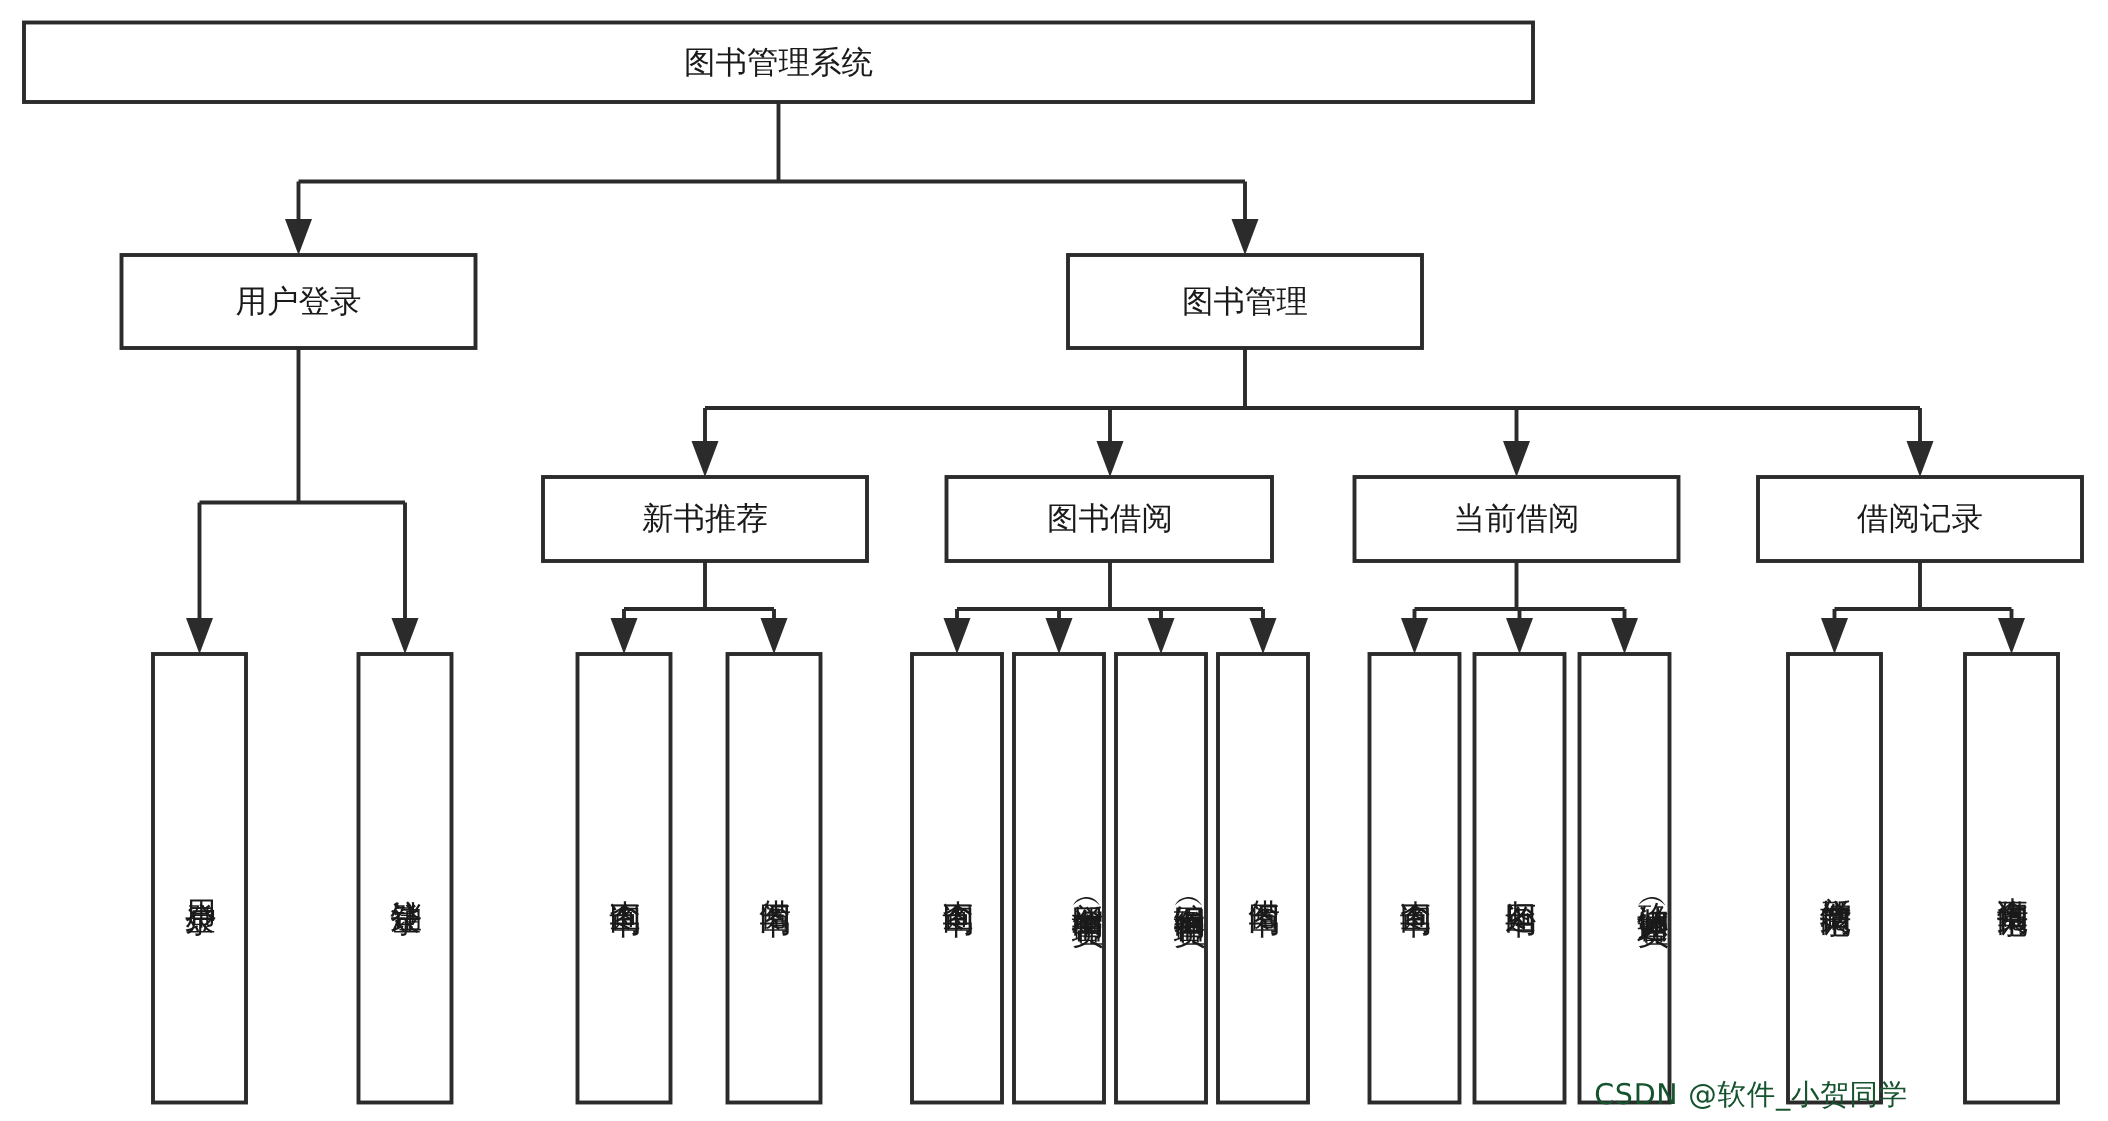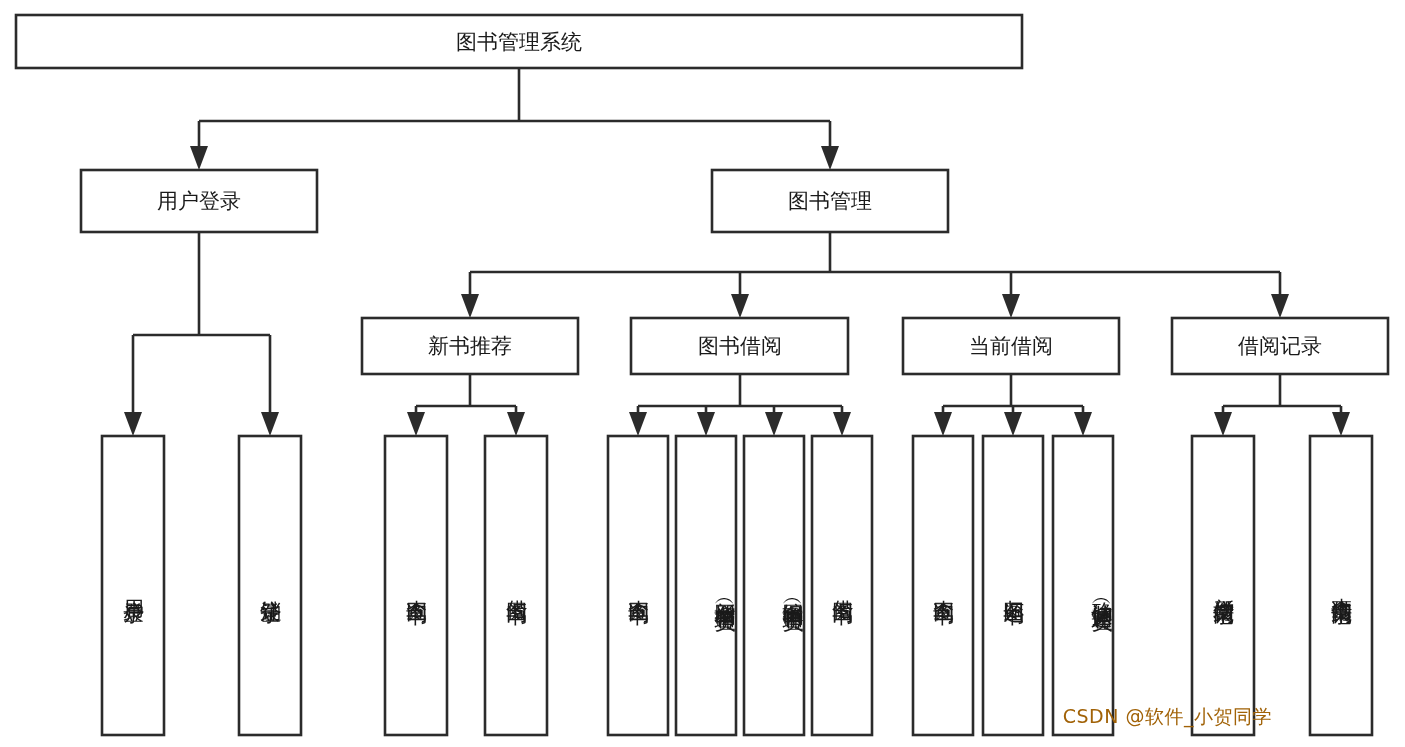--- a/index.html
+++ b/index.html
@@ -62,24 +62,24 @@
     white-space: nowrap;
     text-align: center;
     pointer-events: none;
     display: flex;
     align-items: center;
     justify-content: center;
   }
   .watermark {
     position: absolute;
     right: 8px;
-    bottom: 17px;
+    bottom: 4px;
     font-family: "DejaVu Sans", "Liberation Sans", sans-serif;
     font-size: 19px;
-    color: #a16207;
+    color: #14532d;
     letter-spacing: 0.5px;
     white-space: nowrap;
   }
 </style>
 </head>
 <body>
 
 <div id="diagram-root">
 
   <svg id="tree-svg" viewBox="0 0 1405 747" xmlns="http://www.w3.org/2000/svg">

